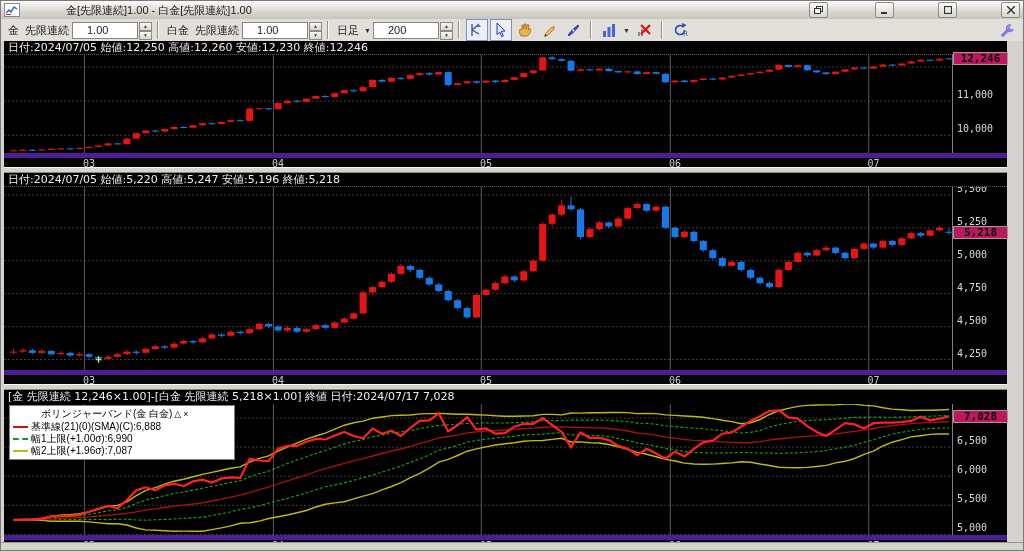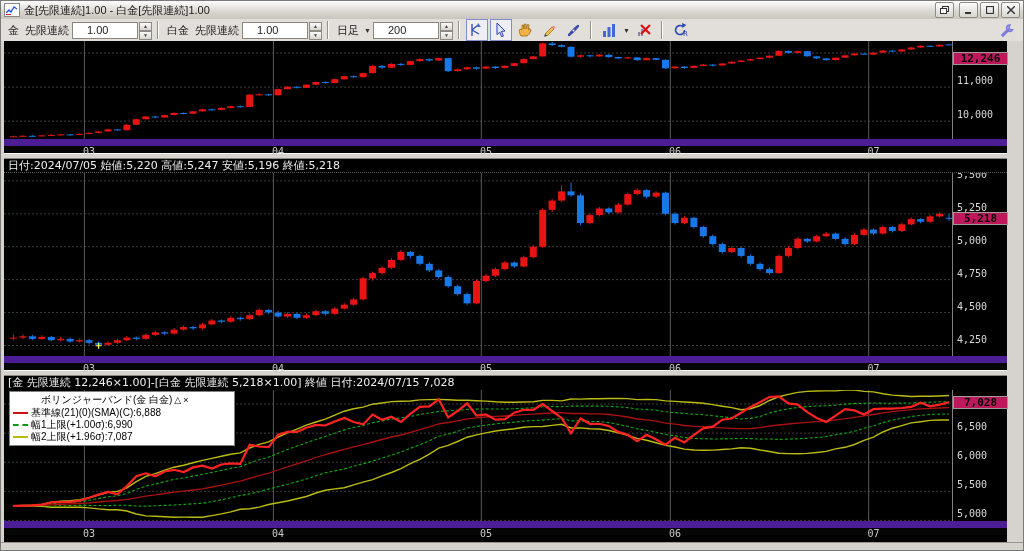--- a/index.html
+++ b/index.html
@@ -2,21 +2,21 @@
 <html><head>
 <meta charset="utf-8">
 <style>
   html,body{margin:0;padding:0;background:#555;}
   #window{position:relative;width:1024px;height:551px;background:#d6d3ce;
     font-family:"Liberation Sans","DejaVu Sans",sans-serif;overflow:hidden;
     border:1px solid #7a7a7a;box-sizing:border-box;}
   
   .titlebar{position:absolute;left:0;top:0;right:0;height:18px;
     background:linear-gradient(#fdfdfd,#d9d6d0 60%,#c9c5be);
-    border-bottom:1px solid #9a968e;display:flex;align-items:center;padding:0 3px;}
+    border-bottom:1px solid #9a968e;display:flex;align-items:center;padding:0 3px;gap:42px;}
   .titlebar .apptitle{font-size:11px;color:#1a1a1a;margin-left:4px;flex:1;
     white-space:nowrap;overflow:hidden;}
   .winbtn{width:17px;height:14px;margin-left:2px;background:linear-gradient(#fcfcfc,#d8d5cf);
     border:1px solid #8f8b84;border-radius:2px;display:flex;align-items:center;justify-content:center;}
   .winbtn svg{display:block}
   .appicon{width:14px;height:12px;background:#fff;border:1px solid #888;
     display:flex;align-items:center;justify-content:center;}
   
   .toolbar{position:absolute;left:0;top:18px;right:0;height:22px;background:#e2dfda;
     border-bottom:1px solid #a8a49c;display:flex;align-items:center;padding:0 4px;font-size:11px;color:#222;}
@@ -31,21 +31,21 @@
   .toolicon.pressed{background:#efeef3;border:1px solid #7d90c8;}
   .dropdown-arrow{font-size:7px;color:#333;margin:0 2px;}
   .toolbar .spacer{flex:1}
   
   .chartarea{position:absolute;left:3px;top:40px;width:1005px;height:503px;background:#000;}
   .panel{position:relative;width:100%;}
   .infoline{height:14px;line-height:13px;font-size:11px;color:#efefef;
     border-bottom:1px dotted #5c5c5c;padding-left:4px;white-space:nowrap;
     font-family:"DejaVu Sans","Liberation Sans",sans-serif;box-sizing:border-box;}
   .plot{display:block;background:#000;}
-  .xaxis{position:relative;height:14px;background:#060606;border-top:7px solid #4c1d95;box-sizing:border-box;}
+  .xaxis{position:relative;height:14px;background:#060606;border-top:5px solid #4c1d95;box-sizing:border-box;}
   .xaxis span{position:absolute;top:0;font-size:10px;color:#c8c8c8;font-family:"DejaVu Sans Mono",monospace;}
   .psep{height:4px;background:#d6d3ce;border-top:1px solid #f7f6f4;border-bottom:1px solid #8a8680;box-sizing:content-box;}
   .pricebox{position:absolute;left:949px;width:55px;height:13px;background:#be185d;
     border:1px solid #9a9a9a;color:#000;font-weight:bold;font-size:11px;line-height:12px;
     text-align:center;font-family:"DejaVu Sans Mono",monospace;box-sizing:border-box;z-index:5;}
   
   .legendbox{position:absolute;left:5px;top:15px;width:218px;background:#fff;
     border:1px solid #808080;z-index:6;font-size:10px;color:#000;padding:1px 3px 2px 3px;}
   .legendtitle{display:flex;align-items:center;white-space:nowrap;font-size:10px;margin-left:28px;}
   .legendtitle .t{flex:0 1 auto}
@@ -175,20 +175,21 @@
     <span class="toolicon">
       <svg width="15" height="15" viewBox="0 0 15 15">
           <path d="M10 2 a3.2 3.2 0 1 0 2.6 4.8 L8.8 6.4 L9.4 3.2 Z M9 7 L3 13 L2 12 L8 6" fill="none" stroke="#7a7ae0" stroke-width="1.6"></path>
         </svg>
     </span>
   </div>
 
   <div class="chartarea">
 
     <div class="panel" id="panel1">
+      <div class="infoline">日付:2024/07/05 始値:12,250 高値:12,260 安値:12,230 終値:12,246</div>
       <svg class="plot" id="plot1" width="1005" height="98">
           <line x1="0" y1="12.0" x2="948" y2="12.0" stroke="#3d3d3d" stroke-dasharray="2,2"></line>
           <line x1="0" y1="46.1" x2="948" y2="46.1" stroke="#3d3d3d" stroke-dasharray="2,2"></line>
           <line x1="0" y1="80.2" x2="948" y2="80.2" stroke="#3d3d3d" stroke-dasharray="2,2"></line>
           <line x1="80.4" y1="0" x2="80.4" y2="98" stroke="#5a5a5a"></line>
           <line x1="269.4" y1="0" x2="269.4" y2="98" stroke="#5a5a5a"></line>
           <line x1="477.3" y1="0" x2="477.3" y2="98" stroke="#5a5a5a"></line>
           <line x1="666.3" y1="0" x2="666.3" y2="98" stroke="#5a5a5a"></line>
           <line x1="864.7" y1="0" x2="864.7" y2="98" stroke="#5a5a5a"></line>
           <line x1="948.5" y1="0" x2="948.5" y2="98" stroke="#808080"></line>
@@ -634,21 +635,21 @@
           <span style="left: 268.1px;">04</span>
           <span style="left: 476px;">05</span>
           <span style="left: 665px;">06</span>
           <span style="left: 863.45px;">07</span>
         </div>
       <div class="pricebox" id="pbox2" style="top: 53px;">5,218</div>
     </div>
     <div class="psep"></div>
 
     <div class="panel" id="panel3">
-      <div class="infoline" style="border-bottom:none">[金 先限連続 12,246×1.00]-[白金 先限連続 5,218×1.00] 終値 日付:2024/07/15 7,028</div>
+      <div class="infoline" style="border-bottom:none">[金 先限連続 12,246×1.00]-[白金 先限連続 5,218×1.00] 終値 日付:2024/07/17 7,028</div>
       <svg class="plot" id="plot3" width="1005" height="131">
           <line x1="0" y1="14.0" x2="948" y2="14.0" stroke="#3d3d3d" stroke-dasharray="2,2"></line>
           <line x1="0" y1="43.1" x2="948" y2="43.1" stroke="#3d3d3d" stroke-dasharray="2,2"></line>
           <line x1="0" y1="72.2" x2="948" y2="72.2" stroke="#3d3d3d" stroke-dasharray="2,2"></line>
           <line x1="0" y1="101.3" x2="948" y2="101.3" stroke="#3d3d3d" stroke-dasharray="2,2"></line>
           <line x1="0" y1="130.4" x2="948" y2="130.4" stroke="#3d3d3d" stroke-dasharray="2,2"></line>
           <line x1="80.4" y1="0" x2="80.4" y2="131" stroke="#5a5a5a"></line>
           <line x1="269.4" y1="0" x2="269.4" y2="131" stroke="#5a5a5a"></line>
           <line x1="477.3" y1="0" x2="477.3" y2="131" stroke="#5a5a5a"></line>
           <line x1="666.3" y1="0" x2="666.3" y2="131" stroke="#5a5a5a"></line>

